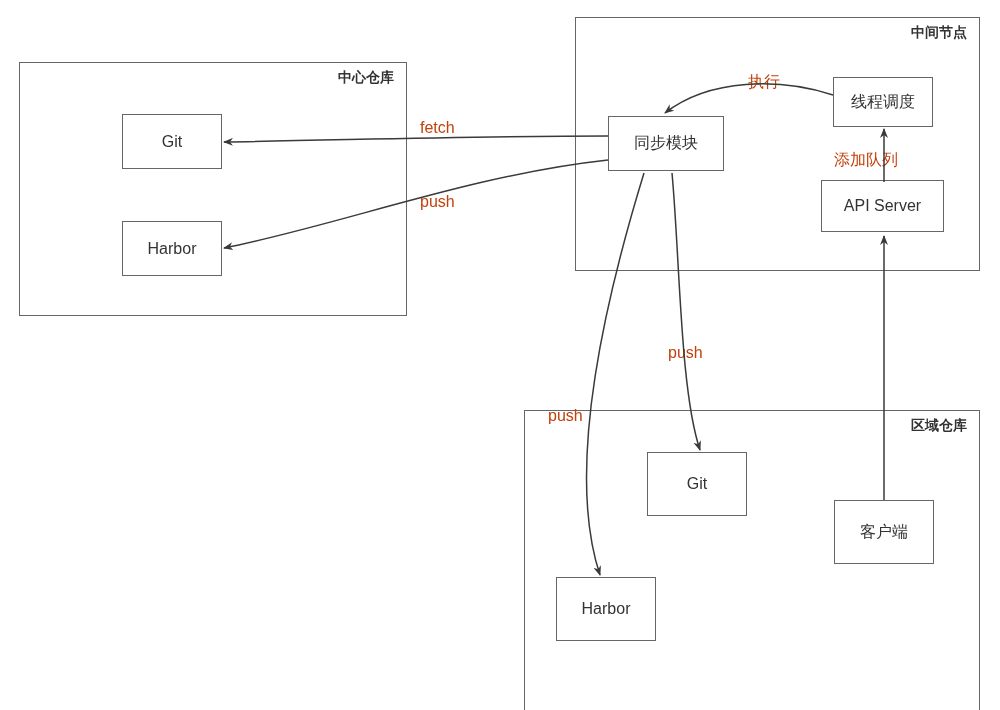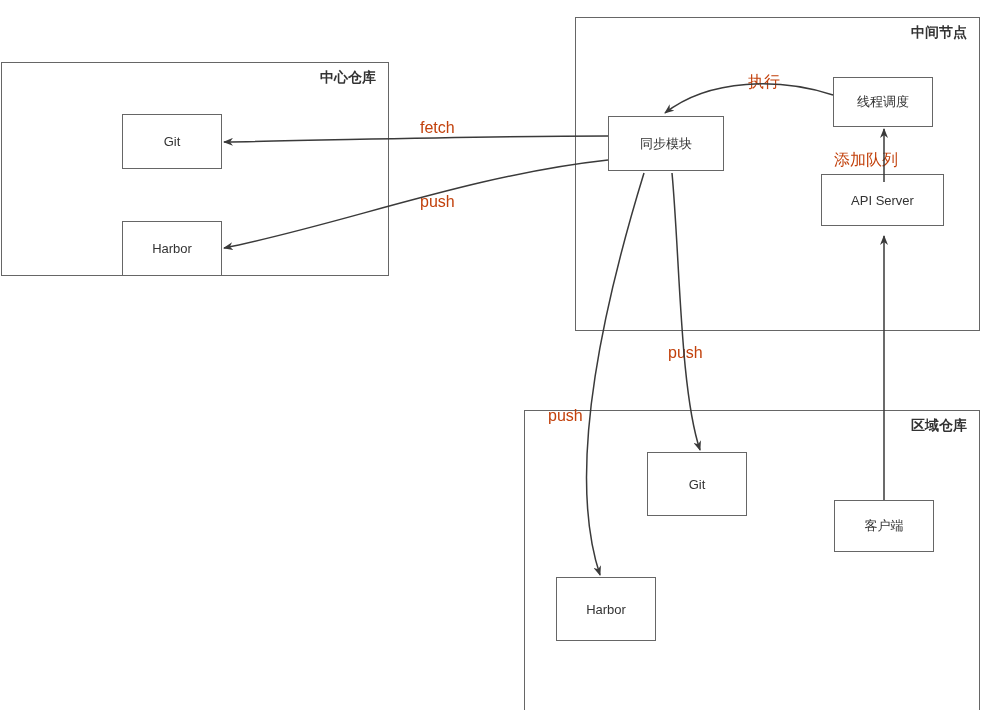--- a/index.html
+++ b/index.html
@@ -24,68 +24,68 @@
     font-weight: bold;
     font-size: 14px;
   }
   .node-box {
     position: absolute;
     border: 1.5px solid #666;
     background: #fff;
     display: flex;
     align-items: center;
     justify-content: center;
-    font-size: 13px;
+    font-size: 16px;
     padding: 4px;
   }
   .edge-label {
     position: absolute;
     font-size: 16px;
     color: #c2410c;
     background: transparent;
     white-space: nowrap;
   }
   svg.arrows {
     position: absolute;
     top: 0; left: 0;
     width: 1000px;
     height: 710px;
     pointer-events: none;
   }
 </style>
 </head>
 <body>
 
-<div class="container-box" style="left:1px; top:62px; width:388px; height:214px;">
+<div class="container-box" style="left:19px; top:62px; width:388px; height:254px;">
   <div class="container-title">中心仓库</div>
 </div>
 
-<div class="container-box" style="left:575px; top:17px; width:405px; height:314px;">
+<div class="container-box" style="left:575px; top:17px; width:405px; height:254px;">
   <div class="container-title">中间节点</div>
 </div>
 
 <div class="container-box" style="left:524px; top:410px; width:456px; height:350px;">
   <div class="container-title">区域仓库</div>
 </div>
 
 <div class="node-box" style="left:122px; top:114px; width:100px; height:55px;">Git</div>
 
 <div class="node-box" style="left:122px; top:221px; width:100px; height:55px;">Harbor</div>
 
 <div class="node-box" style="left:608px; top:116px; width:116px; height:55px;">同步模块</div>
 
 <div class="node-box" style="left:833px; top:77px; width:100px; height:50px;">线程调度</div>
 
-<div class="node-box" style="left:821px; top:174px; width:123px; height:52px;">API Server</div>
+<div class="node-box" style="left:821px; top:180px; width:123px; height:52px;">API Server</div>
 
 <div class="node-box" style="left:647px; top:452px; width:100px; height:64px;">Git</div>
 
 <div class="node-box" style="left:556px; top:577px; width:100px; height:64px;">Harbor</div>
 
-<div class="node-box" style="left:834px; top:500px; width:100px; height:52px;font-family:Liberation Mono, monospace;">客户端</div>
+<div class="node-box" style="left:834px; top:500px; width:100px; height:64px;font-family:Liberation Mono, monospace;">客户端</div>
 
 <div class="edge-label" style="left:420px; top:119px;">fetch</div>
 
 <div class="edge-label" style="left:420px; top:193px;">push</div>
 
 <div class="edge-label" style="left:748px; top:72px;">执行</div>
 
 <div class="edge-label" style="left:834px; top:150px;">添加队列</div>
 
 <div class="edge-label" style="left:668px; top:344px;">push</div>

